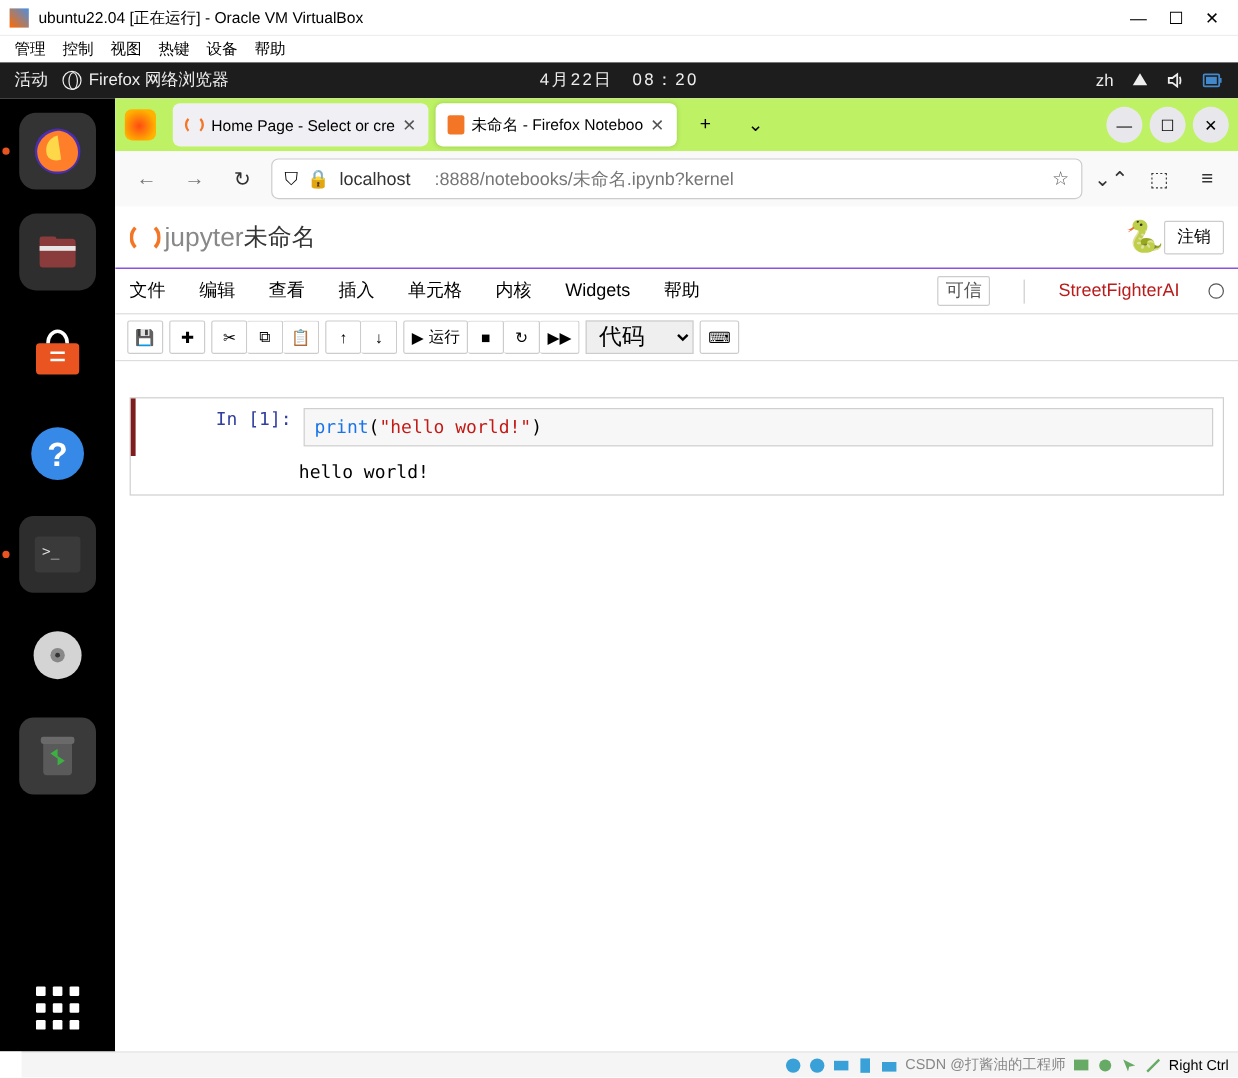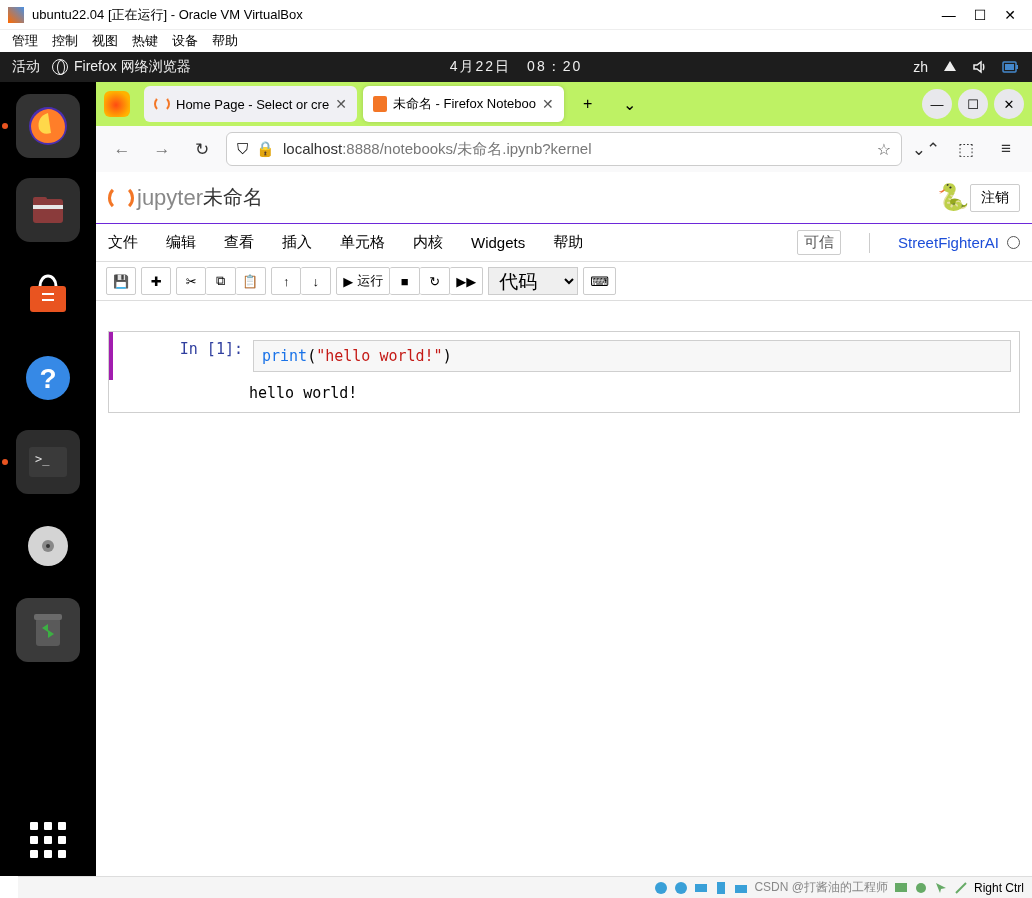--- a/index.html
+++ b/index.html
@@ -48,48 +48,48 @@
 .tab-close { font-size: 14px; color: #555; cursor: pointer; }
 .newtab, .dropdown-tab { width: 36px; height: 36px; display: flex; align-items: center; justify-content: center; font-size: 16px; cursor: pointer; border-radius: 6px; }
 .window-ctrls { margin-left: auto; display: flex; gap: 6px; }
 .window-ctrls span { width: 30px; height: 30px; border-radius: 50%; background: #e8e8ec; display: flex; align-items: center; justify-content: center; font-size: 13px; cursor: pointer; }
 
 .addr-bar { height: 46px; background: #f9f9fa; display: flex; align-items: center; padding: 0 10px; gap: 8px; }
 .nav-btn { width: 32px; height: 32px; display: flex; align-items: center; justify-content: center; font-size: 17px; color: #777; cursor: pointer; border-radius: 6px; }
 .nav-btn.enabled { color: #333; }
 .url-box { flex: 1; height: 34px; border: 1px solid #ccc; border-radius: 6px; background: #fff; display: flex; align-items: center; padding: 0 10px; gap: 8px; font-size: 15px; }
 .url-host { color: #333; font-weight: 500; }
-.url-path { color: #777; white-space: nowrap; overflow: hidden; }
+.url-path { color: #777; white-space: nowrap; overflow: hidden; padding-left: 20px; }
 .url-star { color: #555; font-size: 16px; cursor: pointer; }
 
 
 .jupyter { flex: 1; background: #fff; overflow: hidden; }
 .jup-header { display: flex; align-items: center; padding: 10px 12px; border-bottom: 1px solid #6d28d9; }
 .jup-logo { display: flex; align-items: center; gap: 3px; }
 .jup-logo-icon { width: 26px; height: 26px; border: 3px solid #f37626; border-radius: 50%; border-top-color: transparent; border-bottom-color: transparent; position: relative; }
 .jup-logo-text { font-size: 22px; color: #888; font-weight: 400; }
 .jup-title { font-size: 20px; color: #333; }
 .jup-spacer { flex: 1; }
 .python-icon { font-size: 26px; }
 .logout-btn { border: 1px solid #ccc; padding: 4px 10px; font-size: 14px; cursor: pointer; border-radius: 2px; }
 .jup-menubar { display: flex; align-items: center; padding: 6px 12px; border-bottom: 1px solid #ddd; gap: 28px; font-size: 15px; }
 .jup-menubar span { cursor: pointer; }
 .jup-trust { margin-left: auto; color: #555; border: 1px solid #ccc; padding: 2px 6px; border-radius: 2px; }
-.jup-kernel { color: #1d4ed8; display: flex; align-items: center; gap: 8px; }
+.jup-kernel { color: #b91c1c; display: flex; align-items: center; gap: 24px; }
 .kernel-ind { width: 13px; height: 13px; border: 1.5px solid #555; border-radius: 50%; }
 .jup-toolbar { display: flex; align-items: center; padding: 5px 10px; gap: 5px; border-bottom: 1px solid #ddd; }
 .tb-btn { min-width: 30px; height: 28px; border: 1px solid #ccc; background: #fff; display: flex; align-items: center; justify-content: center; font-size: 13px; cursor: pointer; border-radius: 2px; padding: 0 6px; gap: 4px; }
 .tb-select { height: 28px; border: 1px solid #ccc; font-size: 19px; padding: 0 24px 0 6px; }
 .tb-group { display: flex; }
 .tb-group .tb-btn:not(:first-child) { border-left: none; }
 
 
 .cell-area { padding: 30px 12px; }
 .cell { border: 1px solid #cfcfcf; display: flex; flex-direction: column; }
-.cell-input { display: flex; border-left: 4px solid #a21caf; padding: 8px 0; }
+.cell-input { display: flex; border-left: 4px solid #7f1d1d; padding: 8px 0; }
 .prompt { width: 140px; text-align: right; font-family: "DejaVu Sans Mono", monospace; font-size: 15px; color: #303F9F; padding-right: 10px; }
 .code-box { flex: 1; border: 1px solid #cfcfcf; padding: 6px 8px; font-family: "DejaVu Sans Mono", monospace; font-size: 15px; background: #f7f7f7; margin-right: 8px; }
 .code-box .fn { color: #1a73e8; }
 .code-box .str { color: #c41a16; }
 .cell-output { display: flex; padding: 4px 0 10px 0; }
 .output-text { font-family: "DejaVu Sans Mono", monospace; font-size: 15px; }
 
 
 .vb-statusbar { height: 22px; background: #f5f5f5; display: flex; align-items: center; justify-content: flex-end; padding: 0 8px; gap: 6px; font-size: 12px; border-top: 1px solid #ddd; margin-left: 18px; }
 .vb-statusbar .ico { width: 14px; height: 14px; }

